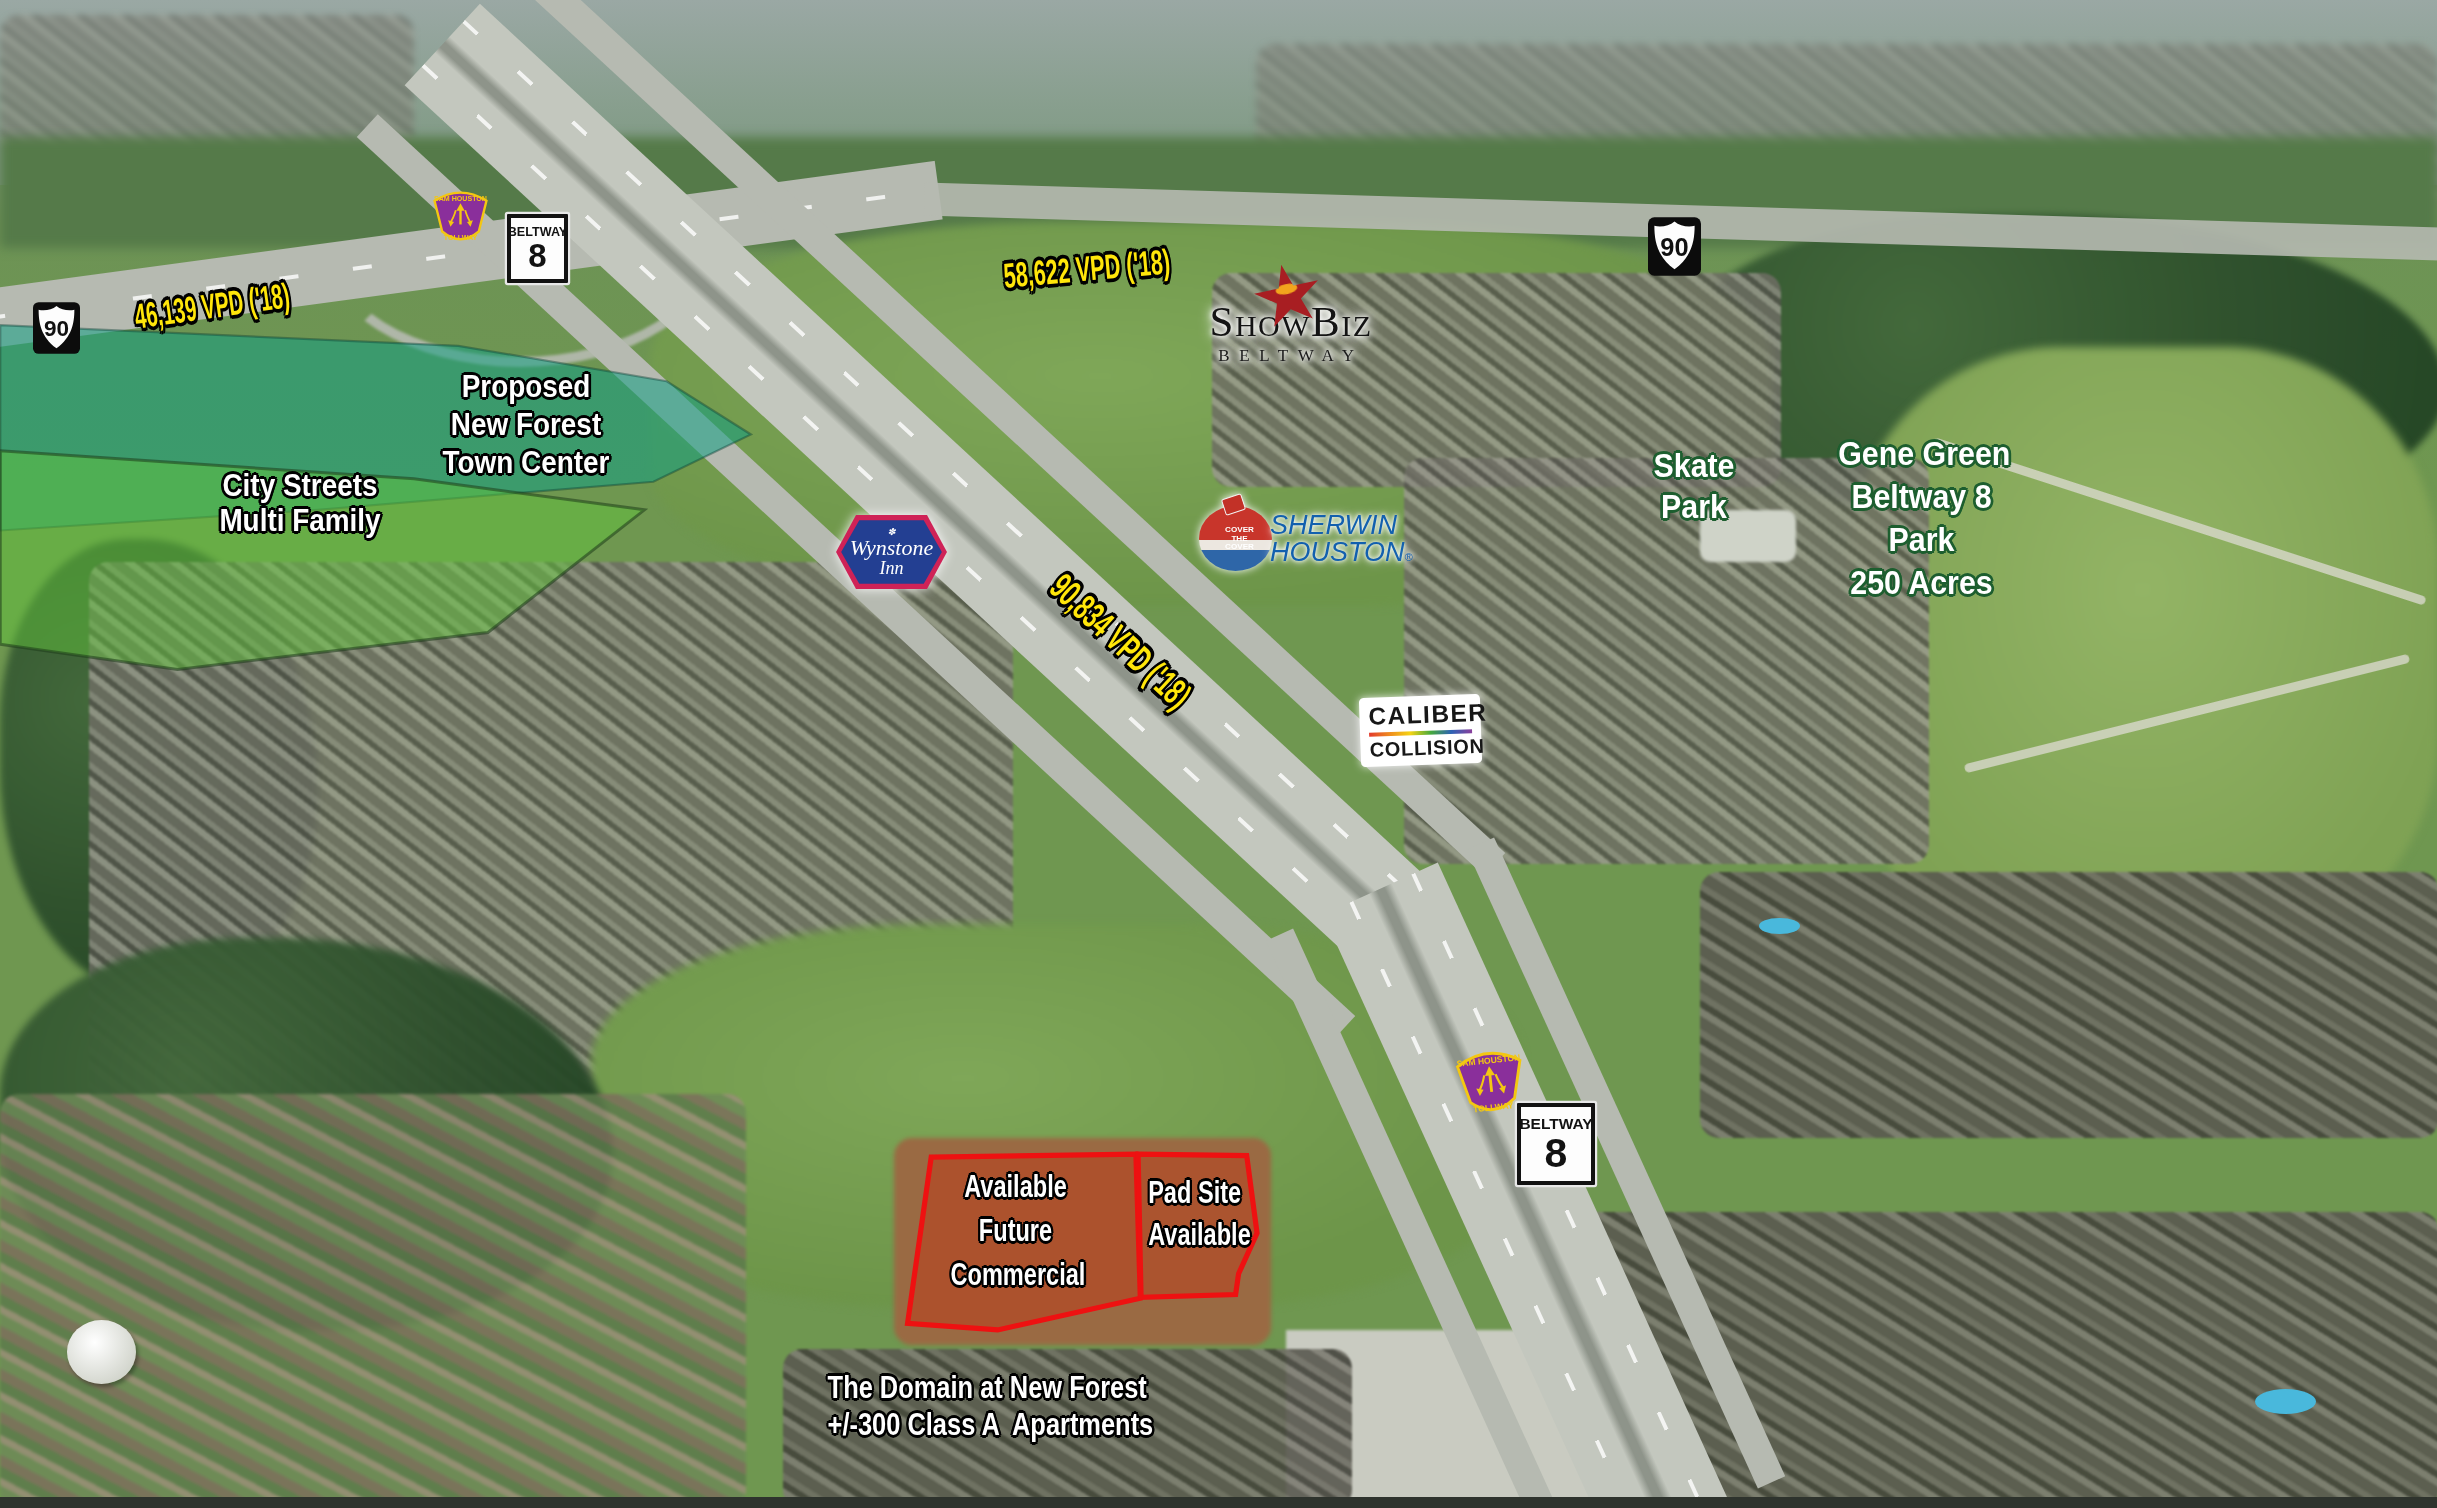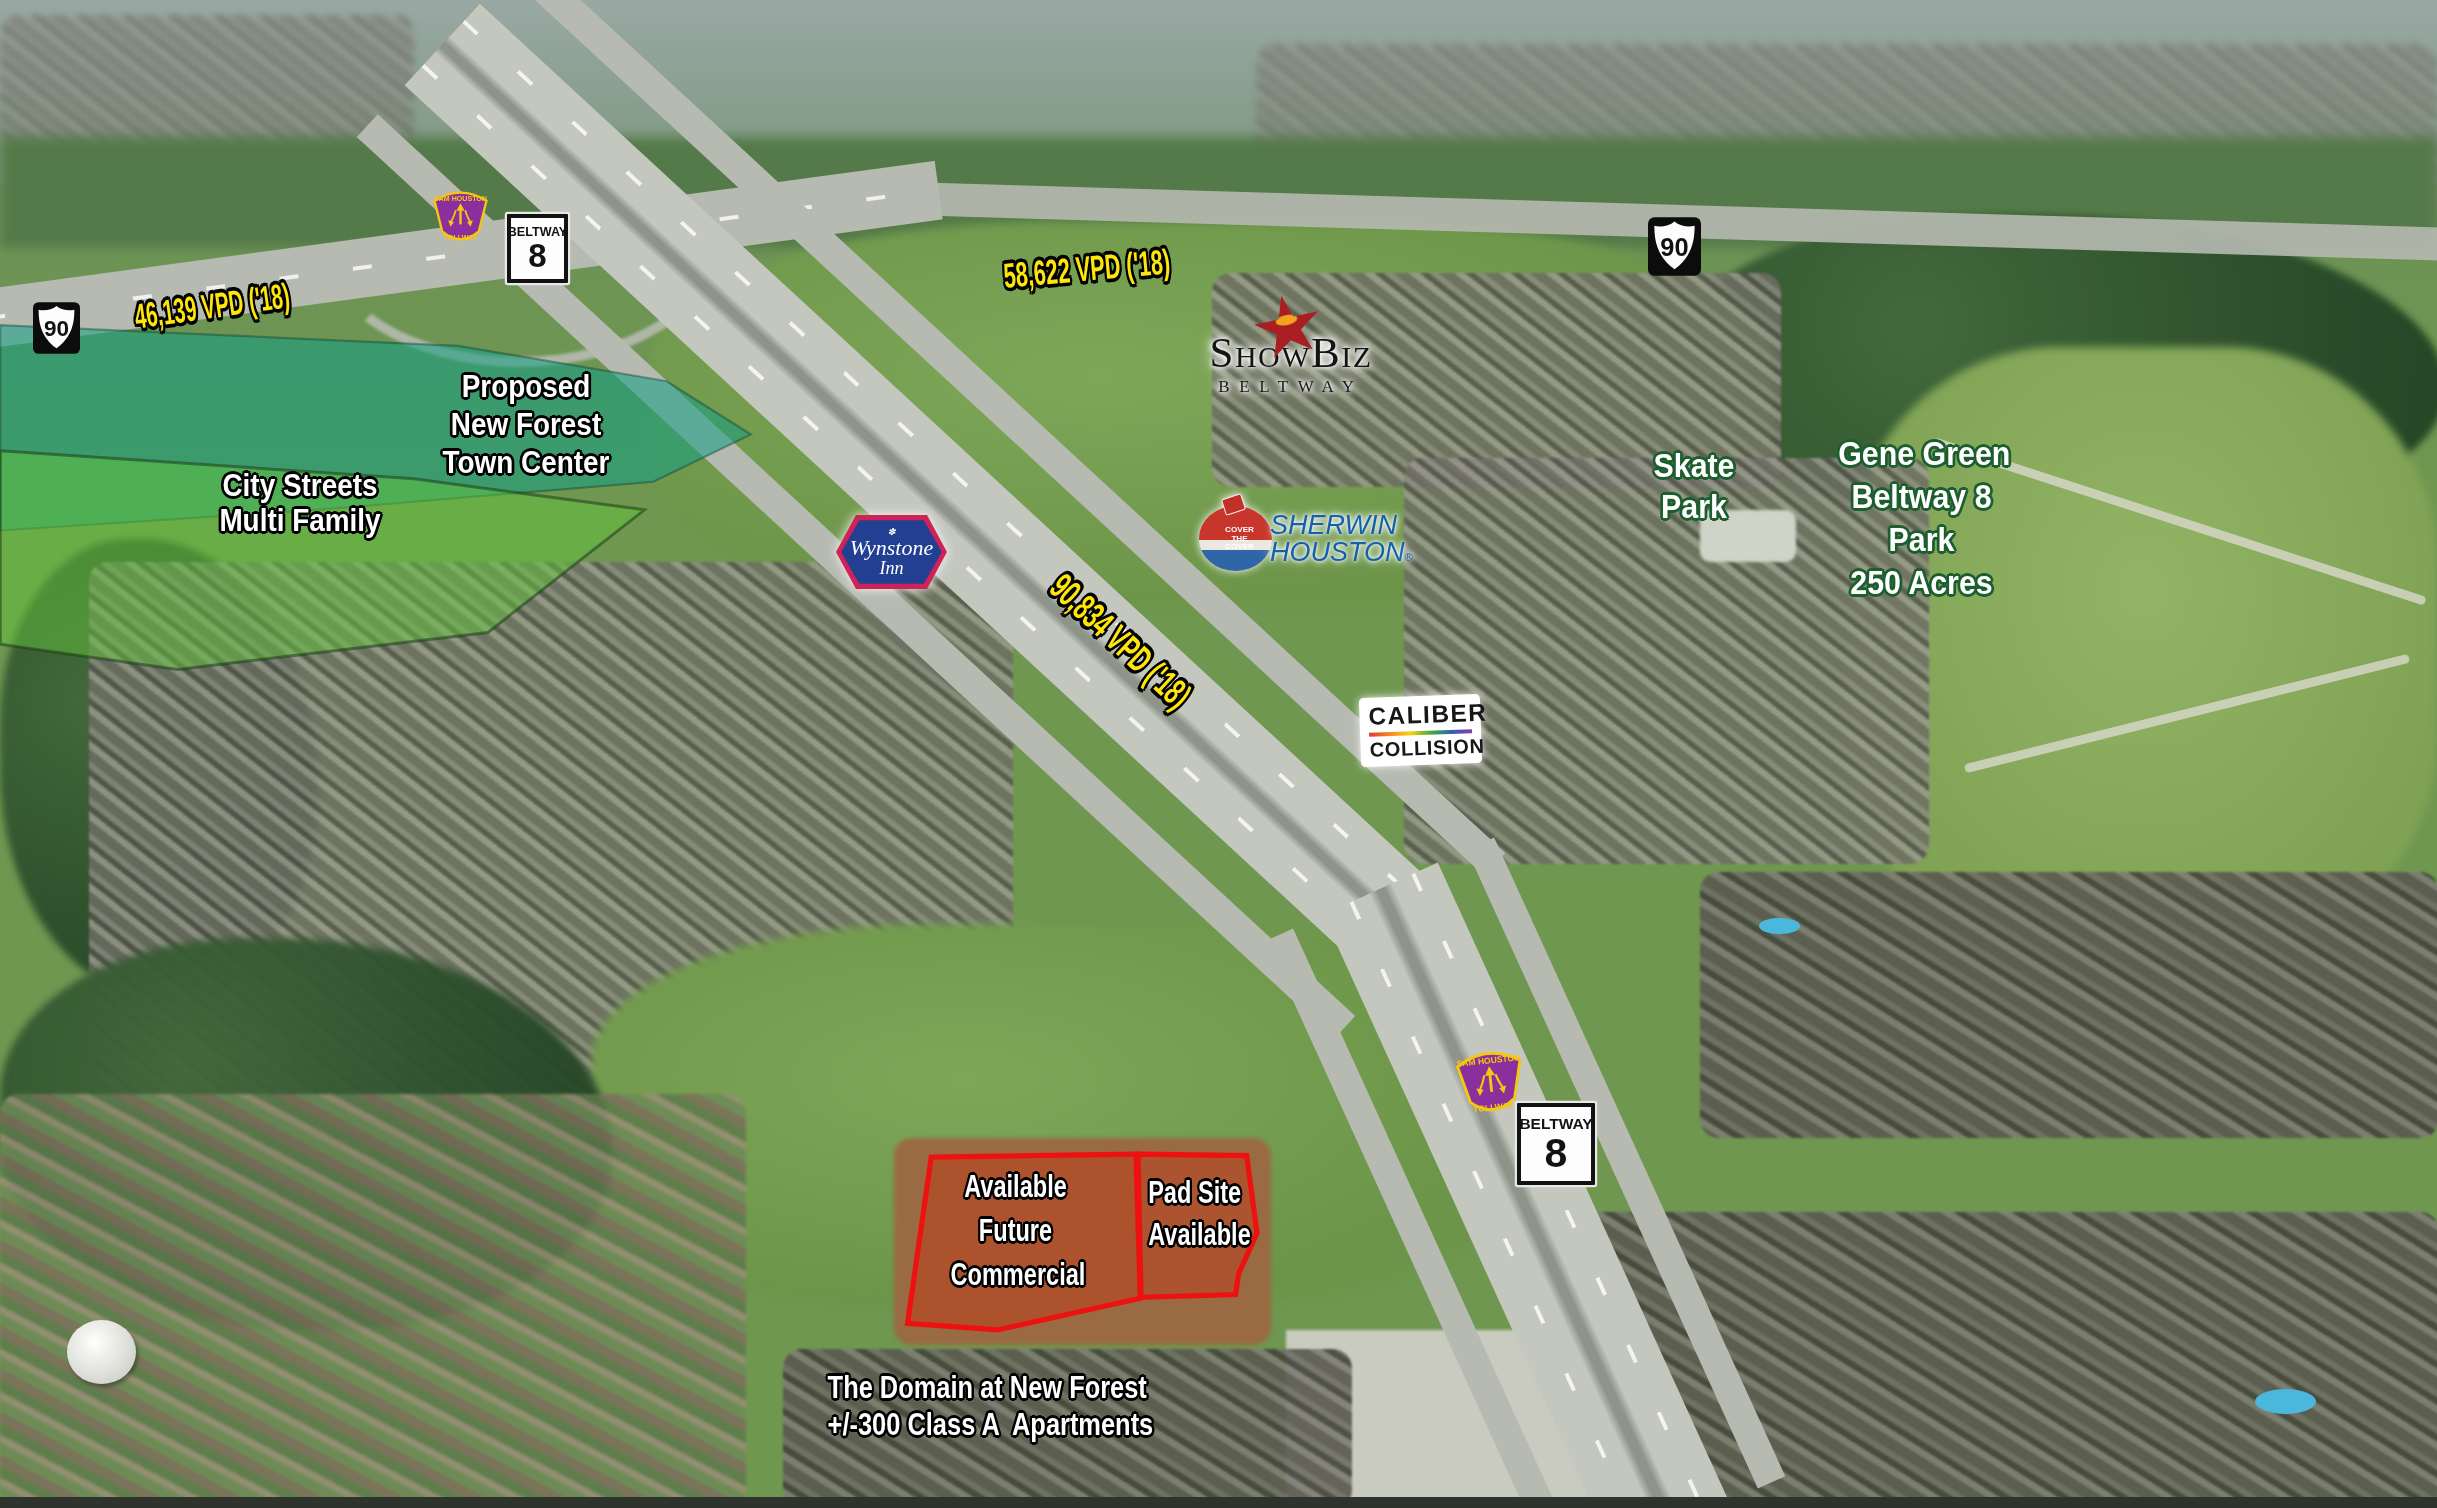--- a/index.html
+++ b/index.html
@@ -195,21 +195,21 @@
   </div>
   <div class="abs lbl o-black" style="left:1134px;top:1172px;width:118px;font-size:31px;line-height:42px;transform:scaleX(.76);">
     <div>Pad Site</div>
     <div>Available</div>
   </div>
   <div class="abs lbl o-black" style="left:797px;top:1369px;width:340px;font-size:31px;line-height:37px;transform:scaleX(.82);">
     <div>The Domain at New Forest</div>
     <div>+/-300 Class A  Apartments</div>
   </div>
 
-  <div class="abs" style="left:1182px;top:295px;width:218px;">
+  <div class="abs" style="left:1182px;top:264px;width:218px;">
     <div class="abs sb-star" style="left:72px;top:0;width:68px;height:65px;transform:rotate(-12deg);">
       <div class="sb-star-dot"></div>
     </div>
     <div class="sb-name glow" style="margin-top:33px;">ShowBiz</div>
     <div class="sb-sub glow">BELTWAY</div>
   </div>
 
   <div class="abs hampton" style="left:836px;top:515px;width:111px;height:74px;">
     <div class="hx hx-outer">
       <div class="hx hx-inner">

